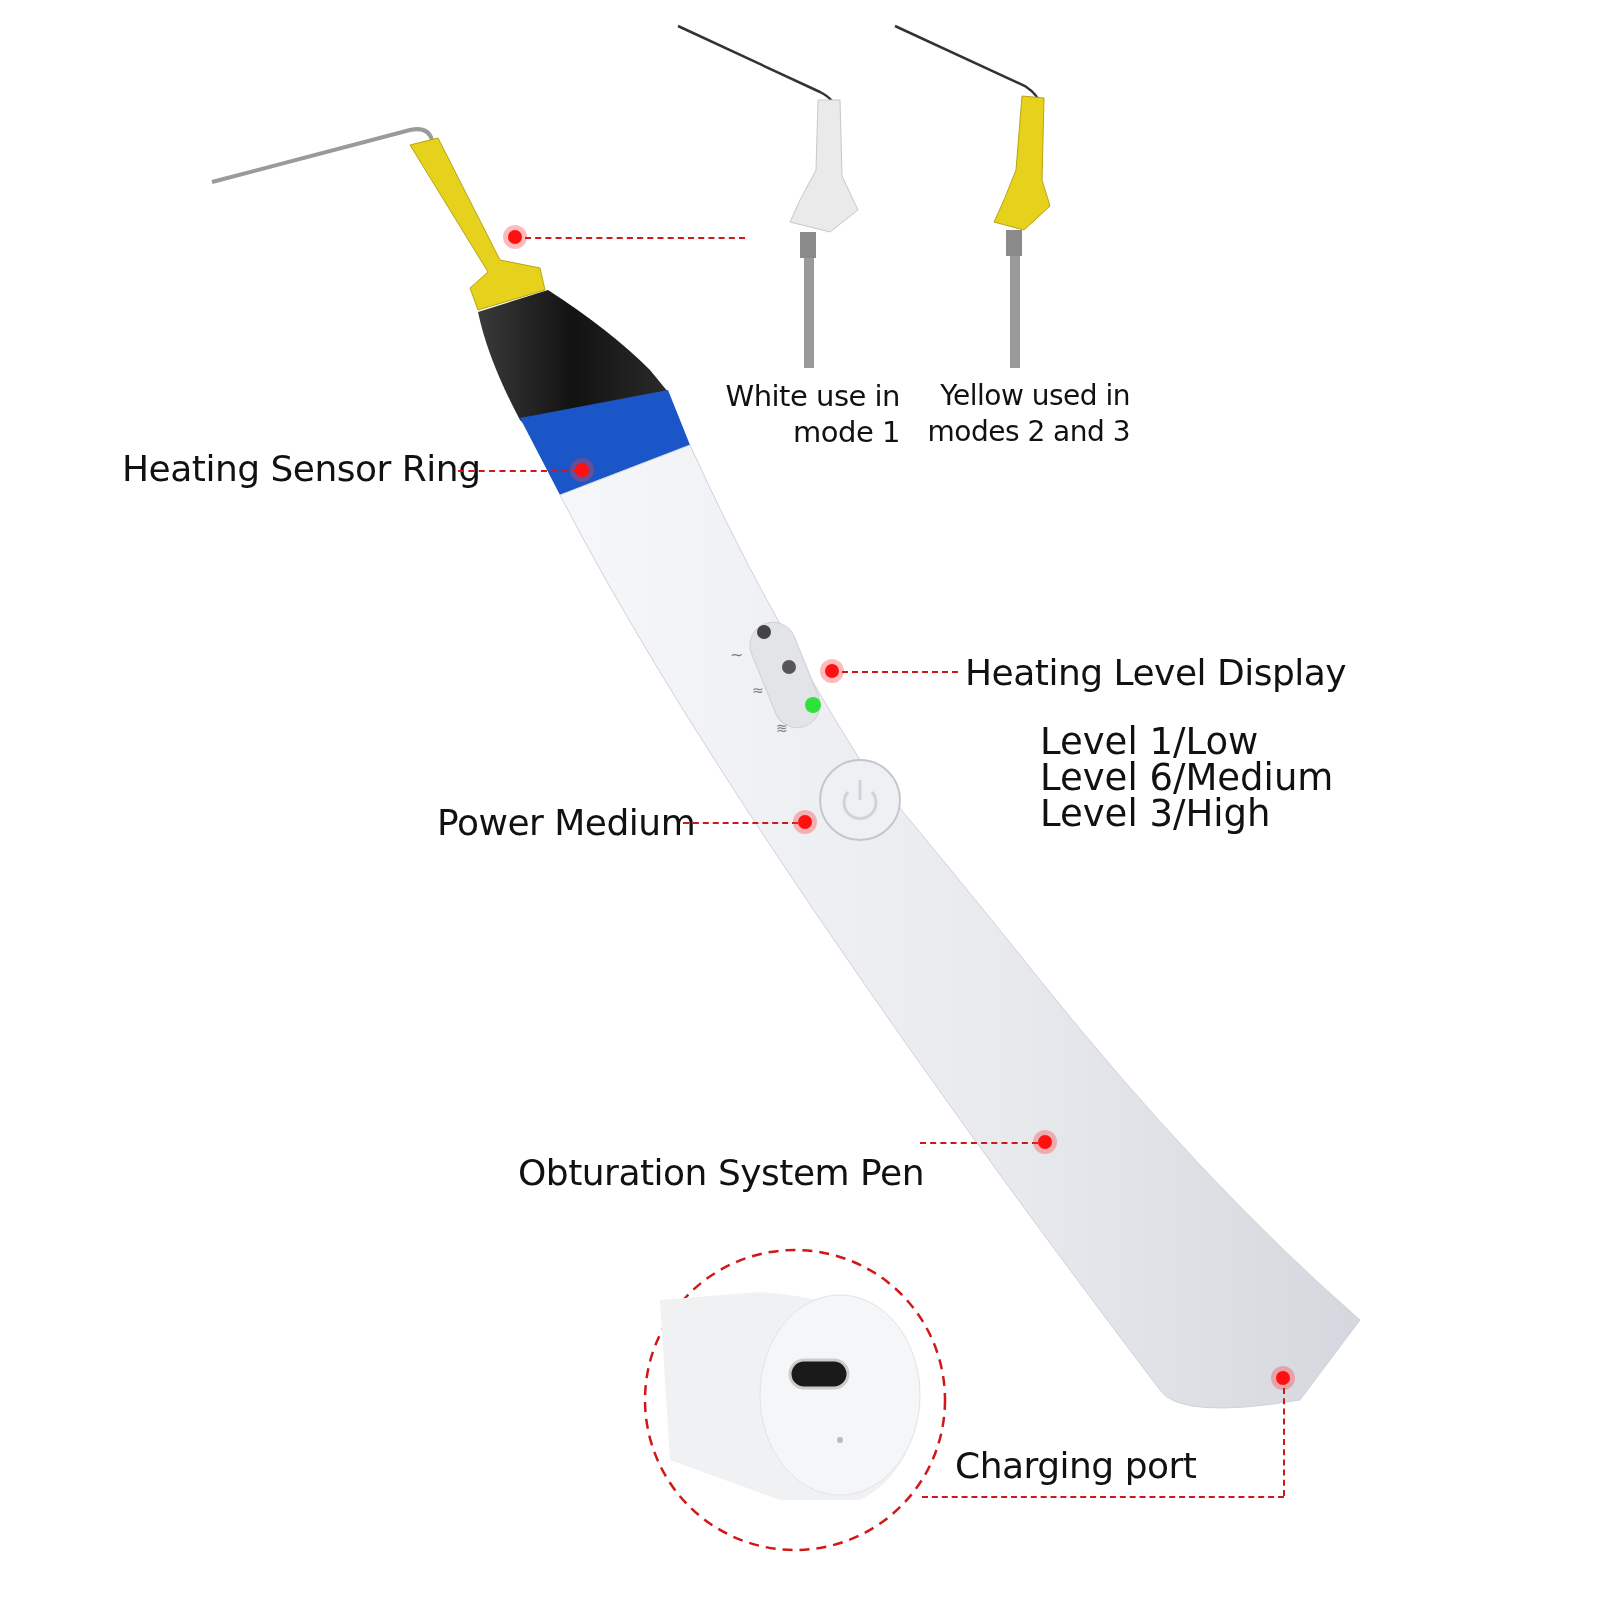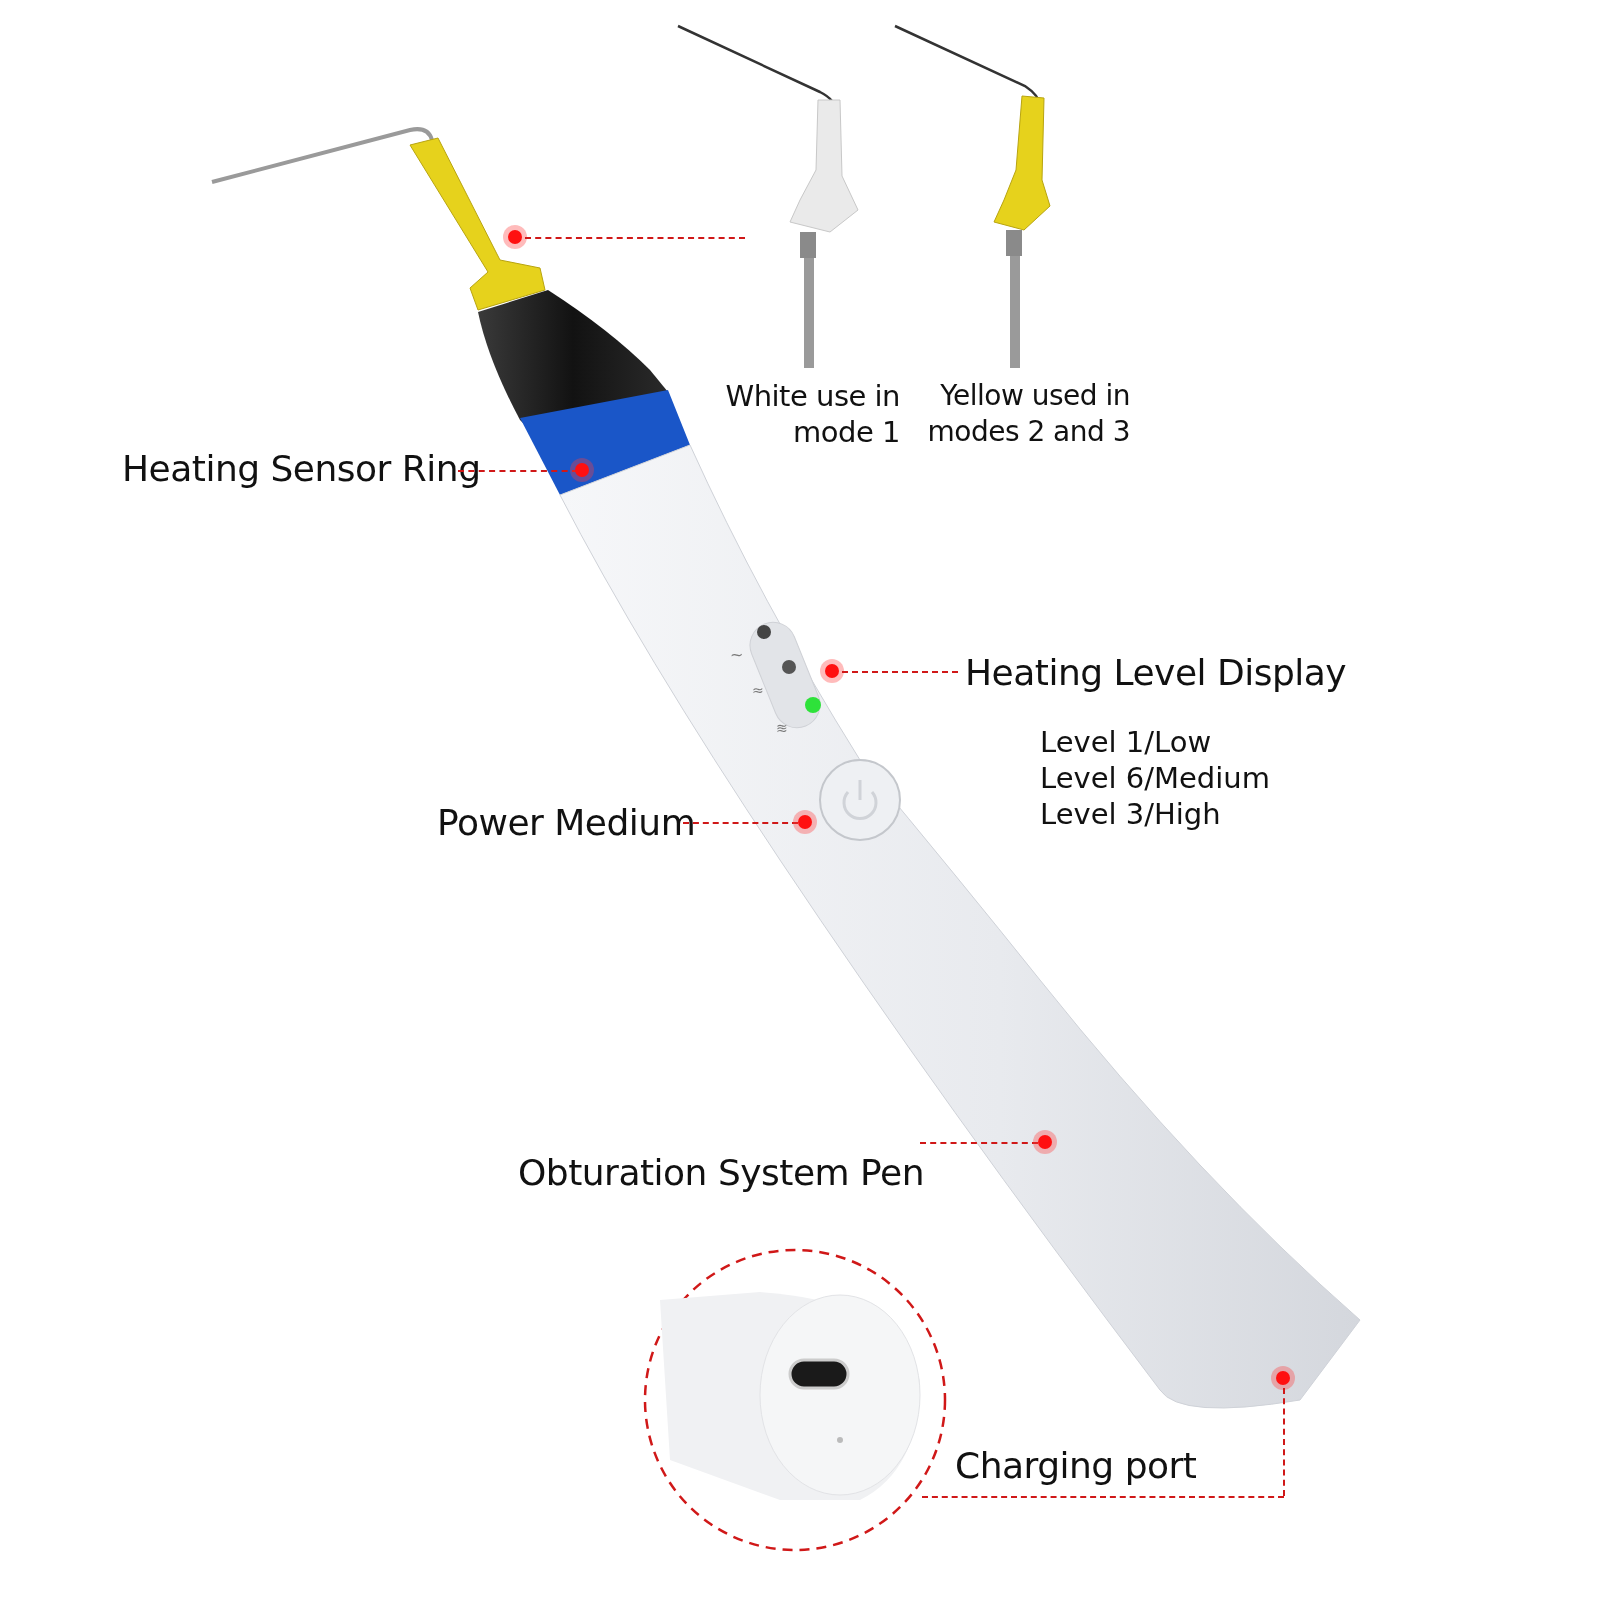--- a/index.html
+++ b/index.html
@@ -1,18 +1,18 @@
 <!DOCTYPE html>
 <html><head>
 <meta charset="utf-8">
 <style>
   html,body{margin:0;padding:0;background:#fff;}
   body{width:1600px;height:1600px;position:relative;overflow:hidden;font-family:"DejaVu Sans","Liberation Sans",sans-serif;color:#111;}
   .label{position:absolute;font-size:36px;white-space:nowrap;letter-spacing:-0.5px;}
-  .small{position:absolute;font-size:29px;white-space:nowrap;line-height:36px;}
+  .small{position:absolute;font-size:37px;white-space:nowrap;line-height:36px;}
   .center{text-align:right;}
   .dash{position:absolute;height:0;border-top:2px dashed #d01818;}
   .vdash{position:absolute;width:0;border-left:2px dashed #d01818;}
   .dot{position:absolute;width:14px;height:14px;border-radius:50%;background:#ff1010;box-shadow:0 0 0 5px rgba(255,60,60,0.35);transform:translate(-50%,-50%);}
   svg{position:absolute;left:0;top:0;}
 </style>
 </head>
 <body>
 
 <svg width="1600" height="1600" viewBox="0 0 1600 1600">

